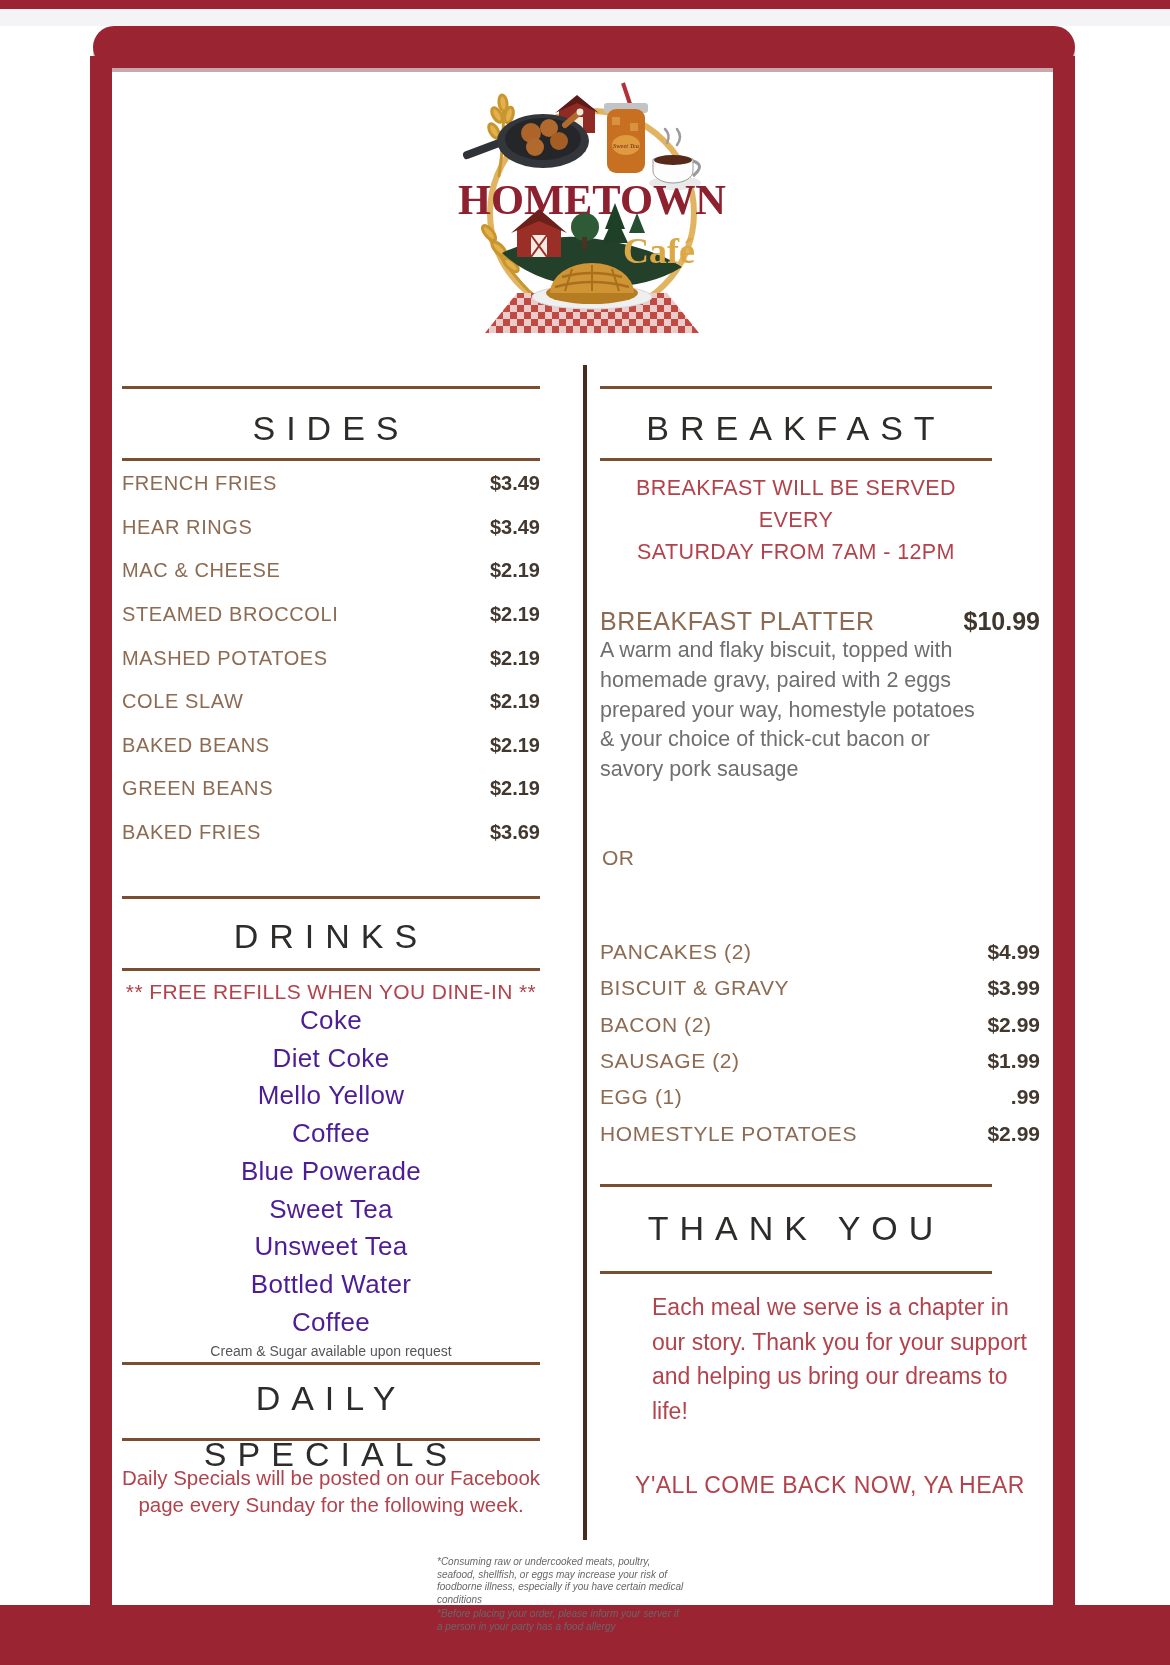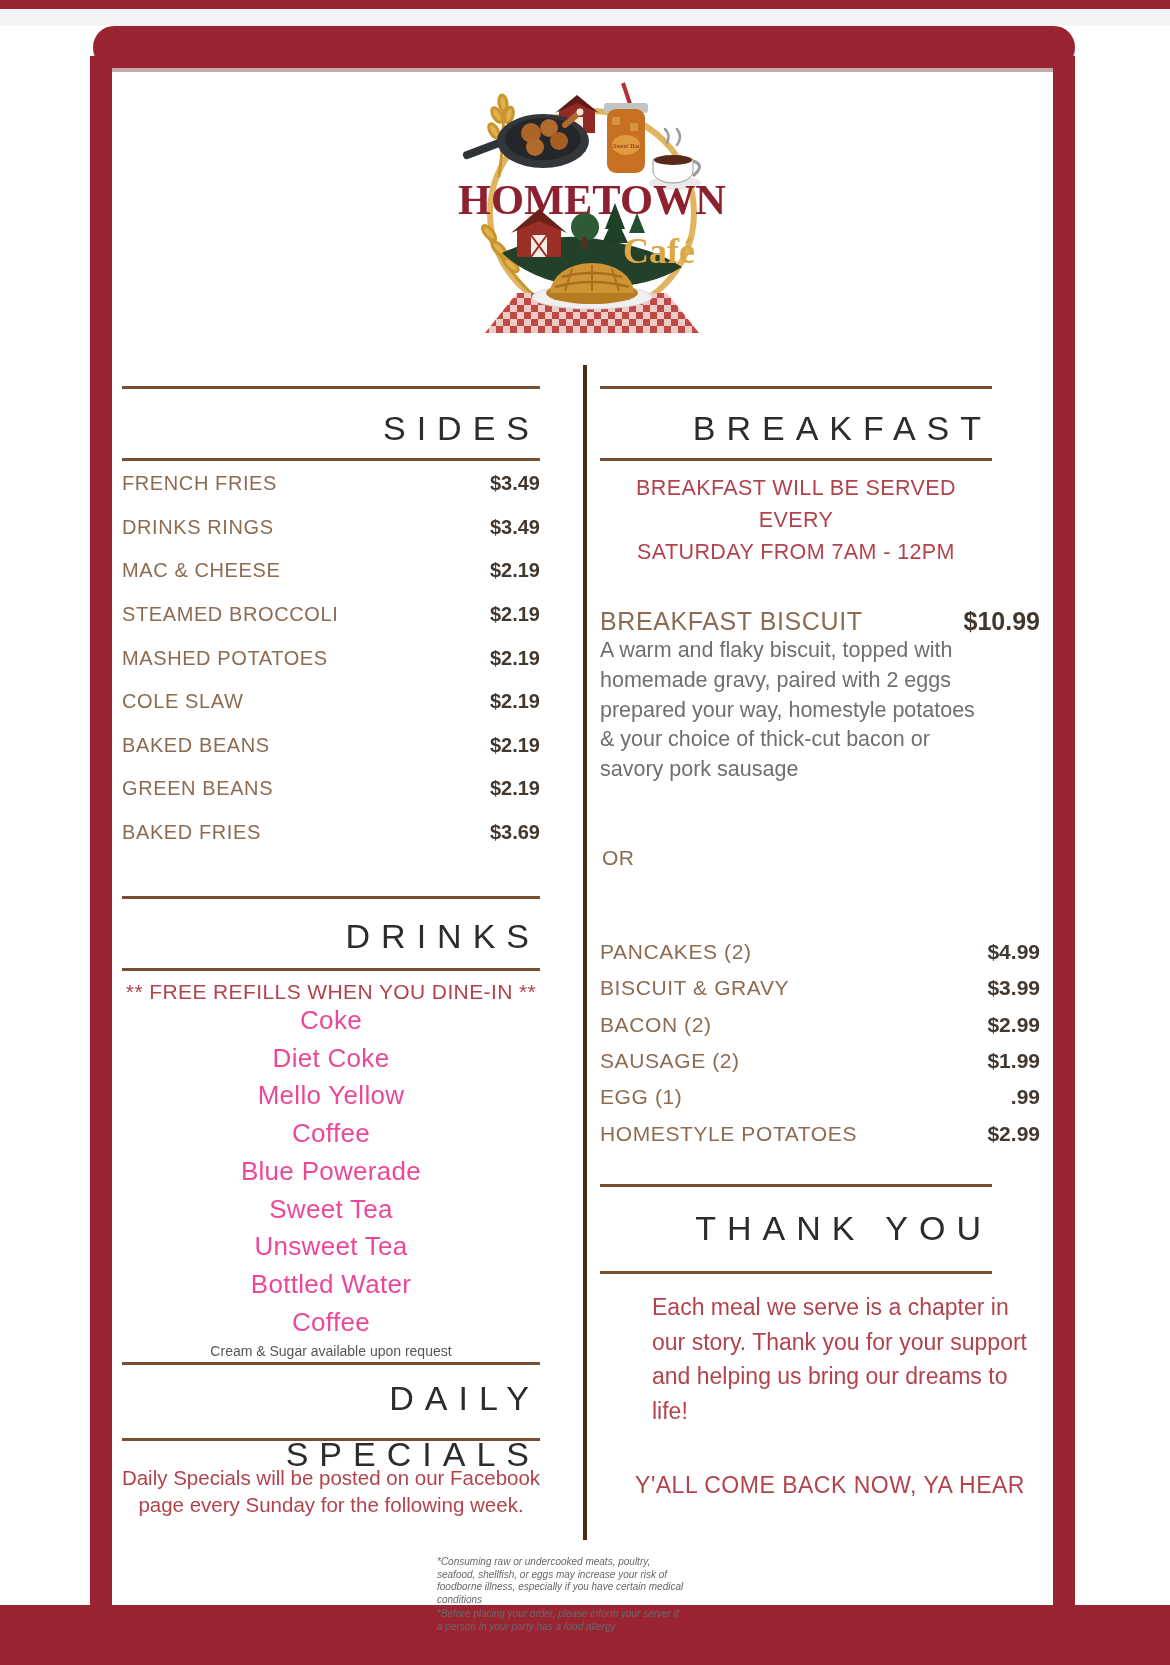--- a/index.html
+++ b/index.html
@@ -14,30 +14,30 @@
            border-radius:21px;box-shadow:0 4px 0 rgba(90,10,20,.35);}
   .side-bar{position:absolute;top:56px;width:22px;height:1556px;background:#9b2433;}
   .side-bar.left{left:90px;} .side-bar.right{left:1053px;}
   .bottom-band{position:absolute;left:0;top:1605px;width:1170px;height:60px;background:#9b2433;}
   
   .logo{position:absolute;left:447px;top:80px;width:290px;height:262px;}
   
   .divider{position:absolute;left:583px;top:365px;width:4px;height:1175px;background:#4a2b1b;}
   .abs{position:absolute;}
   .rule{height:3px;background:#7c4e31;}
-  .section-title{font-size:34px;letter-spacing:11px;color:#2d2c2a;text-align:right;
+  .section-title{font-size:34px;letter-spacing:11px;color:#2d2c2a;text-align:center;
                  line-height:56px;font-weight:400;}
   .price-row{display:flex;justify-content:space-between;align-items:center;}
   .item-label{color:#8d6b52;font-size:20px;letter-spacing:.6px;}
   .item-price{color:#42382f;font-size:20px;font-weight:bold;}
   .left-col .price-row{height:43.6px;}
   .right-col .price-row{height:36.3px;}
   .red-text{color:#b2434c;}
   .note{font-size:21px;text-align:center;letter-spacing:.4px;}
-  .drink-row{font-size:26px;color:#ec4899;text-align:center;line-height:37.7px;letter-spacing:.3px;}
+  .drink-row{font-size:26px;color:#4c1d95;text-align:center;line-height:37.7px;letter-spacing:.3px;}
   .small-note{font-size:14px;color:#55565a;text-align:center;}
   .ds-line{font-size:20.5px;line-height:26.5px;text-align:center;}
   .notice-line{font-size:21.5px;line-height:32px;text-align:center;letter-spacing:.4px;}
   .platter-name{color:#8d6b52;font-size:25px;letter-spacing:.6px;}
   .platter-price{color:#3f362e;font-size:25px;font-weight:bold;}
   .desc{color:#6f6f72;font-size:21.5px;line-height:29.8px;width:390px;}
   .or-label{color:#8d6b52;font-size:21px;letter-spacing:.5px;}
   .msg-line{font-size:23px;line-height:34.5px;}
   .tagline{font-size:23px;text-align:center;letter-spacing:.5px;}
   .footnote{position:absolute;left:437px;top:1556px;width:248px;color:#67676a;
@@ -156,21 +156,21 @@
 
     <div class="abs" style="left:122px;top:462px;width:418px;text-align:right;">
 
         <div class="price-row">
           <span class="item-label">FRENCH FRIES</span>
           <span class="item-price">$3.49</span>
         </div>
 
 
         <div class="price-row">
-          <span class="item-label">DRINKS RINGS</span>
+          <span class="item-label">HEAR RINGS</span>
           <span class="item-price">$3.49</span>
         </div>
 
         <div class="price-row">
           <span class="item-label">MAC &amp; CHEESE</span>
           <span class="item-price">$2.19</span>
         </div>
 
         <div class="price-row">
           <span class="item-label">STEAMED BROCCOLI</span>
@@ -251,21 +251,21 @@
     <div class="abs rule" style="left:600px;top:458px;width:392px;"></div>
 
     <div class="abs" style="left:600px;top:472px;width:392px;">
 
         <div class="notice-line red-text">BREAKFAST WILL BE SERVED EVERY</div>
 
         <div class="notice-line red-text">SATURDAY FROM 7AM - 12PM</div>
       </div>
 
     <div class="abs price-row" style="left:600px;top:604px;width:440px;height:34px;">
-      <span class="platter-name">BREAKFAST BISCUIT</span>
+      <span class="platter-name">BREAKFAST PLATTER</span>
       <span class="platter-price">$10.99</span>
     </div>
     <div class="abs desc" style="left:600px;top:636px;">A warm and flaky biscuit, topped with homemade gravy, paired with 2 eggs prepared your way, homestyle potatoes &amp; your choice of thick-cut bacon or savory pork sausage</div>
 
     <div class="abs or-label" style="left:602px;top:846px;">OR</div>
 
     <div class="abs" style="left:600px;top:934px;width:440px;">
 
         <div class="price-row">
           <span class="item-label" style="font-size:21px;">PANCAKES (2)</span>

